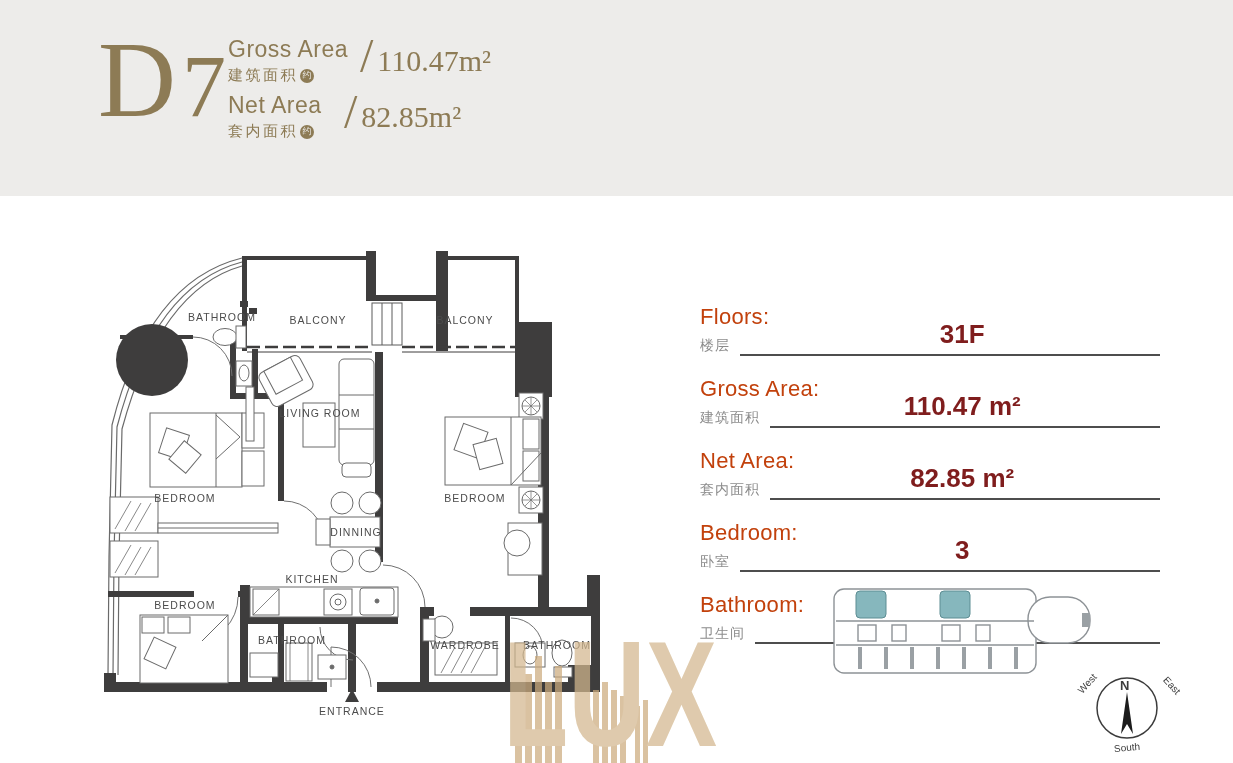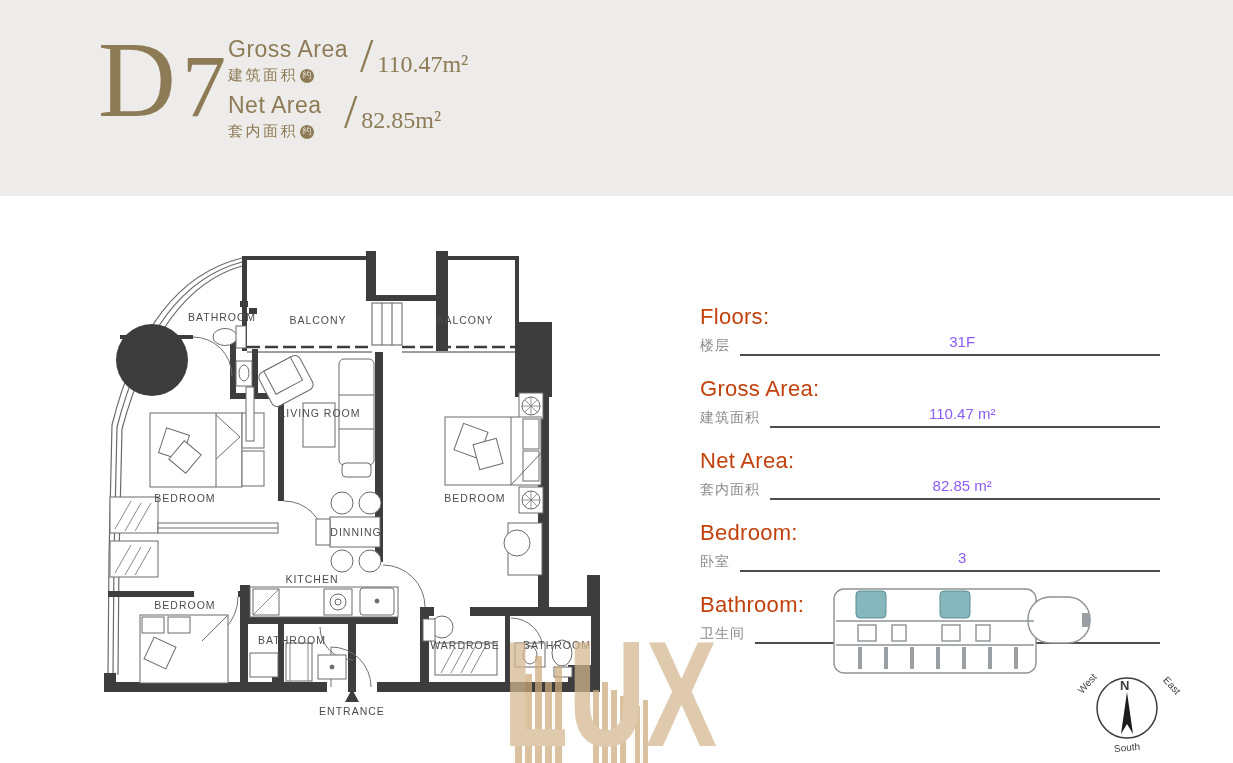--- a/index.html
+++ b/index.html
@@ -12,37 +12,37 @@
   .unit-letter { font-size:108px; line-height:1; }
   .unit-number { font-size:88px; line-height:1; margin-left:6px; }
   .area-block { position:absolute; color:#8d7b55; }
   .area-block .en { font-size:23px; letter-spacing:0.5px; }
   .area-block .zh { font-size:15px; letter-spacing:2.5px; margin-top:3px; display:flex; align-items:center; }
   .badge { display:inline-flex; align-items:center; justify-content:center; width:14px; height:14px; border-radius:50%; background:#8d7b55; color:#edecea; font-size:9px; letter-spacing:0; margin-left:2px; }
   .gross-block { left:228px; top:36px; }
   .net-block { left:228px; top:92px; }
   .area-value { position:absolute; display:flex; align-items:flex-end; color:#8d7b55; font-family:"Liberation Serif", serif; }
   .area-value .slash { font-size:48px; line-height:0.85; font-weight:400; margin-right:4px; }
-  .area-value .val { font-size:24px; line-height:1.05; }
+  .area-value .val { font-size:30px; line-height:1.05; }
   .gross-value { left:360px; top:36px; }
   .net-value { left:344px; top:92px; }
 
   
   .plan { position:absolute; left:90px; top:245px; width:580px; height:505px; }
   .plan svg { position:absolute; left:0; top:0; }
   .room-label { position:absolute; transform:translate(-50%,-50%); font-size:10.5px; letter-spacing:1px; color:#4c4c4c; white-space:nowrap;text-align:center; }
 
   
   .info { position:absolute; left:700px; top:284px; width:460px; }
   .info-row { position:relative; margin-bottom:13px; }
   .row-en { font-size:22px; color:#c2410c; letter-spacing:0.3px;margin-top:20px; }
   .row-bottom { display:flex; align-items:center; margin-top:6px; }
   .row-zh { font-size:14px; color:#8c8c8c; letter-spacing:1px; padding-right:10px; padding-bottom:1px; }
   .row-line { flex:1; border-bottom:2px solid #4d4d4d; height:20px; }
-  .row-value { position:absolute; left:57%; transform:translateX(-50%); bottom:6px; font-size:15px; color:#8b5cf6; }
+  .row-value { position:absolute; left:57%; transform:translateX(-50%); bottom:6px; font-size:26px; color:#7f1d1d;font-weight:bold; }
 
   
   .keyplan { position:absolute; left:828px; top:583px; width:282px; height:96px; }
 
   
   .compass { position:absolute; left:1070px; top:666px; width:120px; height:95px; }
   .compass svg { position:absolute; left:0; top:0; }
   .compass .lbl { position:absolute; color:#3c3c3c; font-size:10px; }
   .compass .n { left:50px; top:12px; font-size:13px; font-weight:bold; }
   .compass .west { left:6px; top:12px; transform:rotate(-48deg); }

